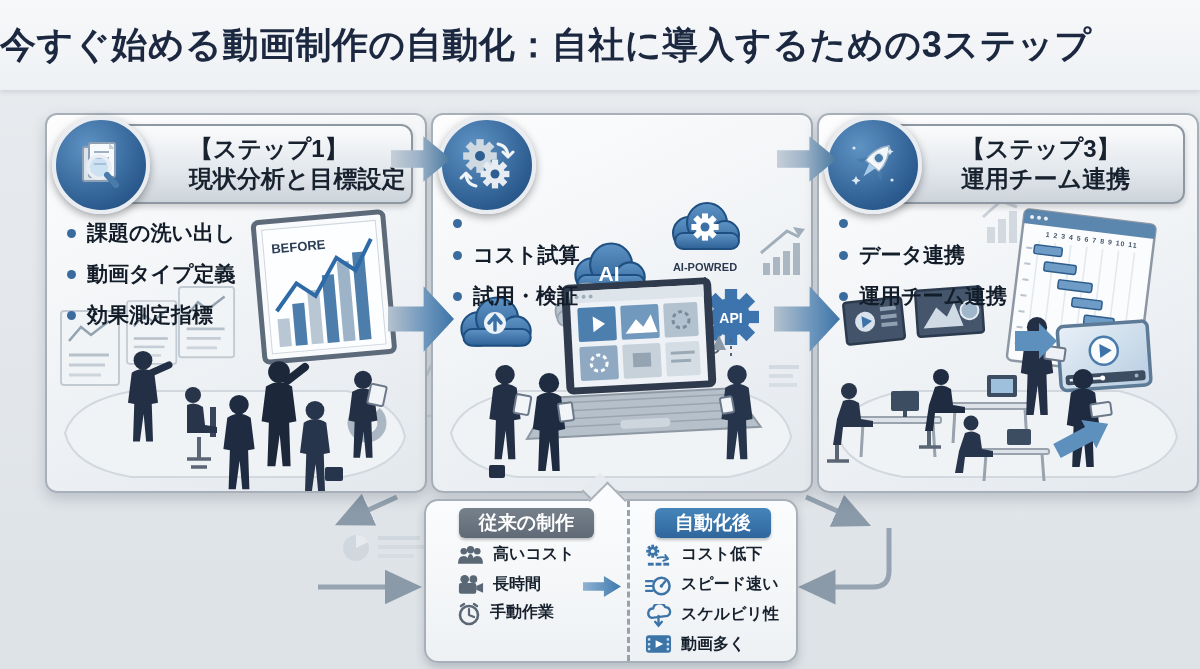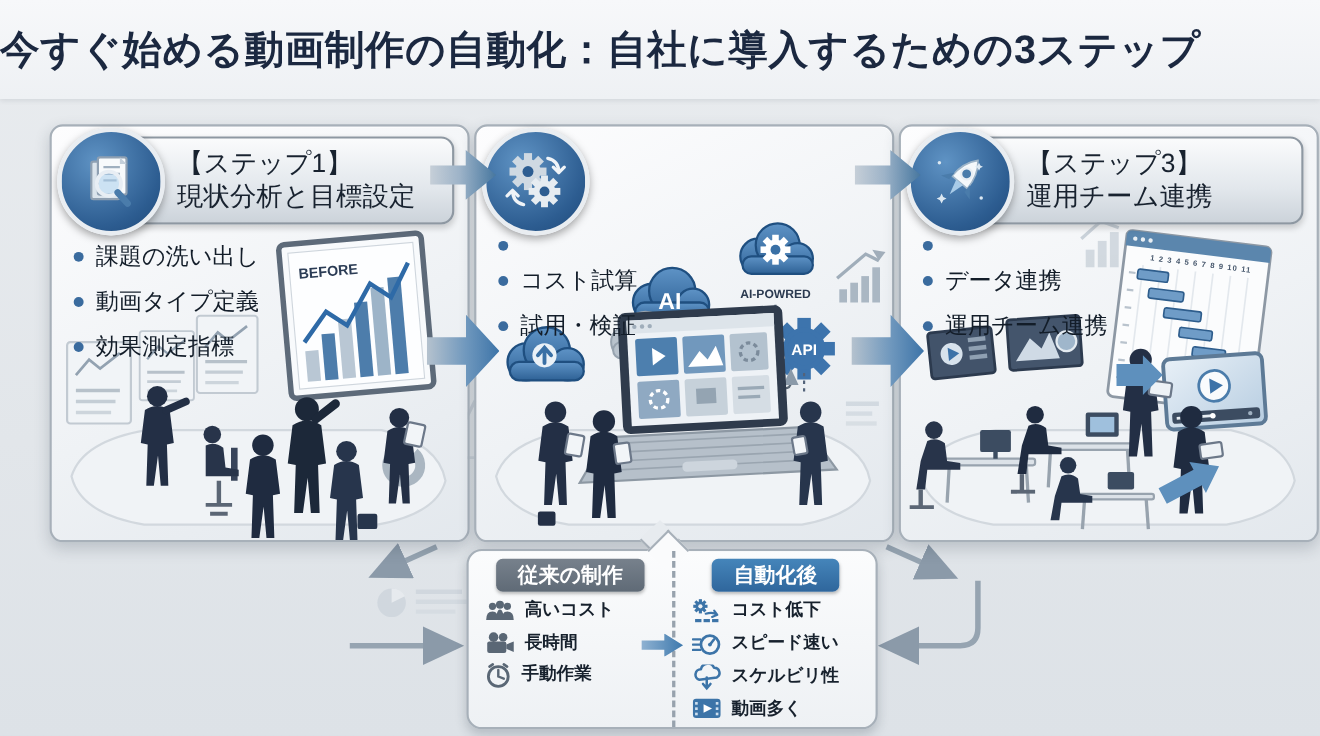--- a/index.html
+++ b/index.html
@@ -24,29 +24,29 @@
     box-shadow:0 6px 14px rgba(40,55,70,.20), inset 0 1px 0 #ffffff;
   }
   #panel1{left:45px}#panel2{left:431px}#panel3{left:817px}
   .panel-header{
     position:absolute;top:9px;left:60px;right:12px;height:76px;z-index:4;
     background:linear-gradient(180deg,#fafbfc 0%,#e2e7ec 60%,#ccd3da 100%);
     border:2px solid #8e98a2;border-radius:12px;
     box-shadow:0 3px 6px rgba(0,0,0,.18);
     display:flex;flex-direction:column;justify-content:center;padding-left:52px;gap:1px;
   }
-  .step-label,.step-title{font-size:24px;font-weight:400;color:#18222f;line-height:1.2;white-space:nowrap;}
+  .step-label,.step-title{font-size:24px;font-weight:700;color:#18222f;line-height:1.2;white-space:nowrap;margin-left:28px;}
   .icon-circle{
     position:absolute;top:1px;left:5px;width:90px;height:90px;border-radius:50%;z-index:5;
     background:radial-gradient(circle at 35% 30%,#5f93c4 0%,#2d5d91 68%,#1e4878 100%);
     border:4px solid #e9edf1;box-shadow:0 3px 8px rgba(0,0,0,.35);
     display:flex;align-items:center;justify-content:center;
   }
   .bullets{position:absolute;top:104px;left:20px;display:flex;flex-direction:column;gap:13px;z-index:4;}
-  .bullet{display:flex;align-items:center;gap:11px;font-size:21px;font-weight:400;color:#131d29;white-space:nowrap;}
+  .bullet{display:flex;align-items:center;gap:11px;font-size:21px;font-weight:700;color:#131d29;white-space:nowrap;}
   .bullet .dot{width:9px;height:9px;border-radius:50%;background:#3a6b9e;flex:0 0 auto;}
   .illus{position:absolute;left:0;top:0;width:378px;height:376px;z-index:2;}
   .panel-notch{
     position:absolute;bottom:-13px;left:154px;width:24px;height:24px;z-index:4;
     background:#e7ebef;border-right:2px solid #a7b0b9;border-bottom:2px solid #a7b0b9;
     transform:rotate(45deg);
   }
   
   .arrow-step{
     position:absolute;z-index:6;
@@ -63,21 +63,21 @@
     background:linear-gradient(180deg,#fbfcfd,#eef1f4);
     border:2px solid #a7b0b9;border-radius:14px;
     box-shadow:0 5px 10px rgba(40,55,70,.22);
   }
   .box-caret{
     position:absolute;top:-14px;left:168px;width:25px;height:25px;
     background:#fafbfc;border-left:2px solid #a7b0b9;border-top:2px solid #a7b0b9;
     transform:rotate(45deg);
   }
   .compare-cols{position:relative;display:grid;grid-template-columns:1fr 1fr;height:100%;}
-  .col{padding-top:7px;}
+  .col{padding-top:7px;margin-left:16px;}
   .col-after{border-left:3px dashed #97a2ad;}
   .col-badge{
     margin:0 auto;width:fit-content;padding:2px 20px;border-radius:6px;
     font-size:19px;font-weight:800;color:#ffffff;white-space:nowrap;
     box-shadow:0 2px 3px rgba(0,0,0,.25);
   }
   .badge-gray{background:linear-gradient(180deg,#77818c,#5f6a76);}
   .badge-blue{background:linear-gradient(180deg,#4585ba,#2f669c);}
   .crow{display:flex;align-items:flex-start;gap:9px;margin:6px 0 0 15px;font-size:16px;font-weight:800;color:#17212d;white-space:nowrap;}
   .crow svg{flex:0 0 auto;}

